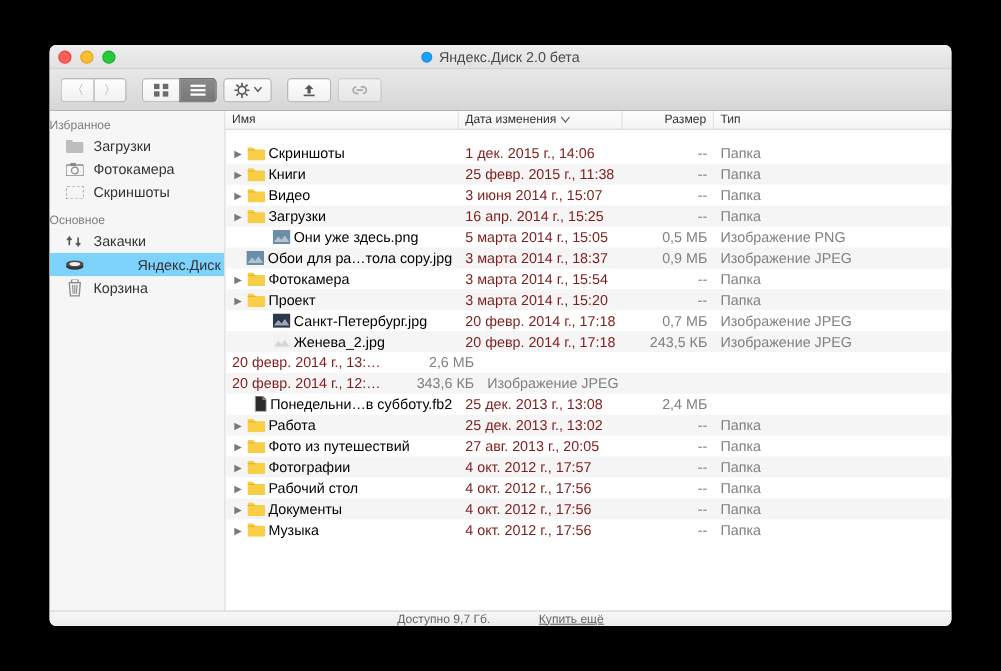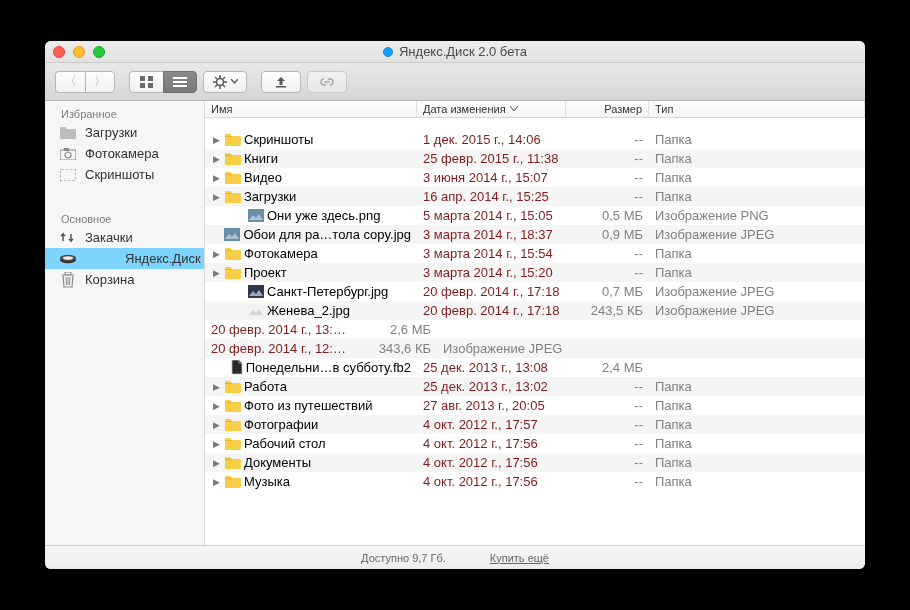--- a/index.html
+++ b/index.html
@@ -85,21 +85,21 @@
 .sidebar {
   width: 160px;
   background: #f6f6f6;
   border-right: 1px solid #d9d9d9;
   padding-top: 3px;
   overflow-y: auto;
 }
 .sb-head {
   font-size: 11px;
   color: #7d7d7d;
-  padding: 4px 16px 2px;
+  padding: 4px 0 2px;
 }
 .sb-item {
   display: flex;
   align-items: center;
   gap: 8px;
   padding: 3px 10px 3px 14px;
   font-size: 13px;
   color: #323232;
   cursor: default;
 }
@@ -124,21 +124,21 @@
 .row.alt { background:#f5f5f5; }
 .cell { padding: 0 6px; white-space: nowrap; overflow:hidden; text-overflow:ellipsis; }
 .cell.name { width:212px; display:flex; align-items:center; gap:3px; }
 .cell.date { width:149px; color:#7f1d1d; }
 .cell.size { width:83px; text-align:right; color:#808080; }
 .cell.kind { flex:1; color:#808080; }
 .discl { width:11px; font-size:9px; color:#7a7a7a; display:inline-block; text-align:center; }
 .indent { width:20px; display:inline-block; }
 .ficon { width:16px; height:16px; display:inline-flex; align-items:center; justify-content:center; }
 .footer {
-  height:24px;
+  height:14px;
   background:linear-gradient(#f7f7f7,#ececec);
   border-top:1px solid #cfcfcf;
   display:flex;
   align-items:center;
   justify-content:center;
   font-size:11px;
   color:#666;
   gap:4px;
 }
 .footer a { color:#666; text-decoration:underline;padding-left:40px; }
@@ -260,21 +260,21 @@
           </div>
           <div class="sb-item">
             <span class="ic">
               <svg width="16" height="12">
                 <rect x="0" y="0" width="16" height="12" rx="1.5" fill="none" stroke="#8a8a8a" stroke-width="1.2" stroke-dasharray="2.5 1.8"></rect>
               </svg>
             </span>
             <span>Скриншоты</span>
           </div>
         </div>
-      <div class="sb-head" style="margin-top:24px">Основное</div>
+      <div class="sb-head" style="margin-top:6px">Основное</div>
       <div id="sb-main">
           <div class="sb-item">
             <span class="ic">
               <svg width="16" height="14">
                 <path d="M3 10 L3 3 L1 5 M3 3 L5 5" stroke="#585858" stroke-width="1.5" fill="none"></path>
                 <path d="M11 3 L11 10 L9 8 M11 10 L13 8" stroke="#585858" stroke-width="1.5" fill="none"></path>
               </svg>
             </span>
             <span>Закачки</span>
           </div>

